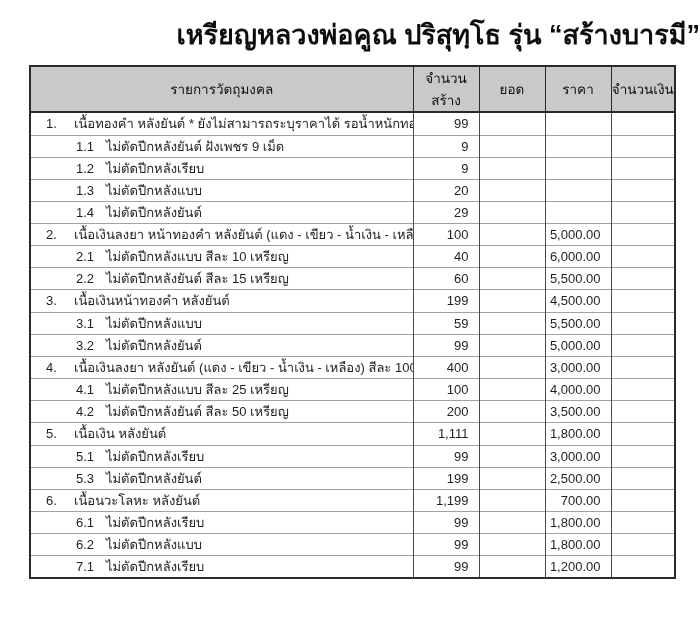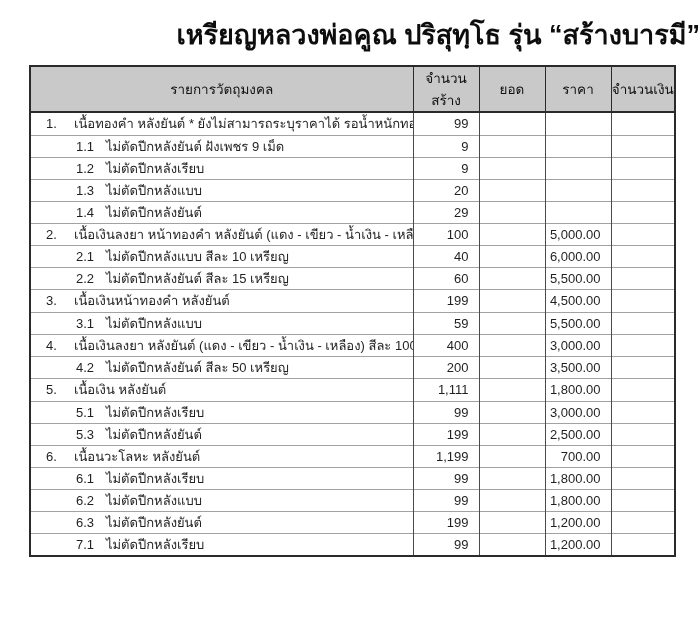--- a/index.html
+++ b/index.html
@@ -161,28 +161,42 @@
           <td class="col-price">4,500.00</td>
           <td class="col-amount"></td>
         </tr>
         <tr class="row-sub">
           <td class="col-item"><span class="no">3.1</span><span class="desc">ไม่ตัดปีกหลังแบบ</span></td>
           <td class="col-qty">59</td>
           <td class="col-total"></td>
           <td class="col-price">5,500.00</td>
           <td class="col-amount"></td>
         </tr>
+        <tr class="row-sub">
+          <td class="col-item"><span class="no">3.2</span><span class="desc">ไม่ตัดปีกหลังยันต์</span></td>
+          <td class="col-qty">99</td>
+          <td class="col-total"></td>
+          <td class="col-price">5,000.00</td>
+          <td class="col-amount"></td>
+        </tr>
         <tr class="row-main">
           <td class="col-item"><span class="no">4.</span><span class="desc">เนื้อเงินลงยา หลังยันต์ (แดง - เขียว - น้ำเงิน - เหลือง) สีละ 100 เหรียญ</span></td>
           <td class="col-qty">400</td>
           <td class="col-total"></td>
           <td class="col-price">3,000.00</td>
           <td class="col-amount"></td>
         </tr>
         <tr class="row-sub">
+          <td class="col-item"><span class="no">4.1</span><span class="desc">ไม่ตัดปีกหลังแบบ สีละ 25 เหรียญ</span></td>
+          <td class="col-qty">100</td>
+          <td class="col-total"></td>
+          <td class="col-price">4,000.00</td>
+          <td class="col-amount"></td>
+        </tr>
+        <tr class="row-sub">
           <td class="col-item"><span class="no">4.2</span><span class="desc">ไม่ตัดปีกหลังยันต์ สีละ 50 เหรียญ</span></td>
           <td class="col-qty">200</td>
           <td class="col-total"></td>
           <td class="col-price">3,500.00</td>
           <td class="col-amount"></td>
         </tr>
         <tr class="row-main">
           <td class="col-item"><span class="no">5.</span><span class="desc">เนื้อเงิน หลังยันต์</span></td>
           <td class="col-qty">1,111</td>
           <td class="col-total"></td>
@@ -215,27 +229,20 @@
           <td class="col-qty">99</td>
           <td class="col-total"></td>
           <td class="col-price">1,800.00</td>
           <td class="col-amount"></td>
         </tr>
         <tr class="row-sub">
           <td class="col-item"><span class="no">6.2</span><span class="desc">ไม่ตัดปีกหลังแบบ</span></td>
           <td class="col-qty">99</td>
           <td class="col-total"></td>
           <td class="col-price">1,800.00</td>
-          <td class="col-amount"></td>
-        </tr>
-        <tr class="row-sub">
-          <td class="col-item"><span class="no">6.3</span><span class="desc">ไม่ตัดปีกหลังยันต์</span></td>
-          <td class="col-qty">199</td>
-          <td class="col-total"></td>
-          <td class="col-price">1,200.00</td>
           <td class="col-amount"></td>
         </tr>
         <tr class="row-sub">
           <td class="col-item"><span class="no">7.1</span><span class="desc">ไม่ตัดปีกหลังเรียบ</span></td>
           <td class="col-qty">99</td>
           <td class="col-total"></td>
           <td class="col-price">1,200.00</td>
           <td class="col-amount"></td>
         </tr>
       </tbody>

